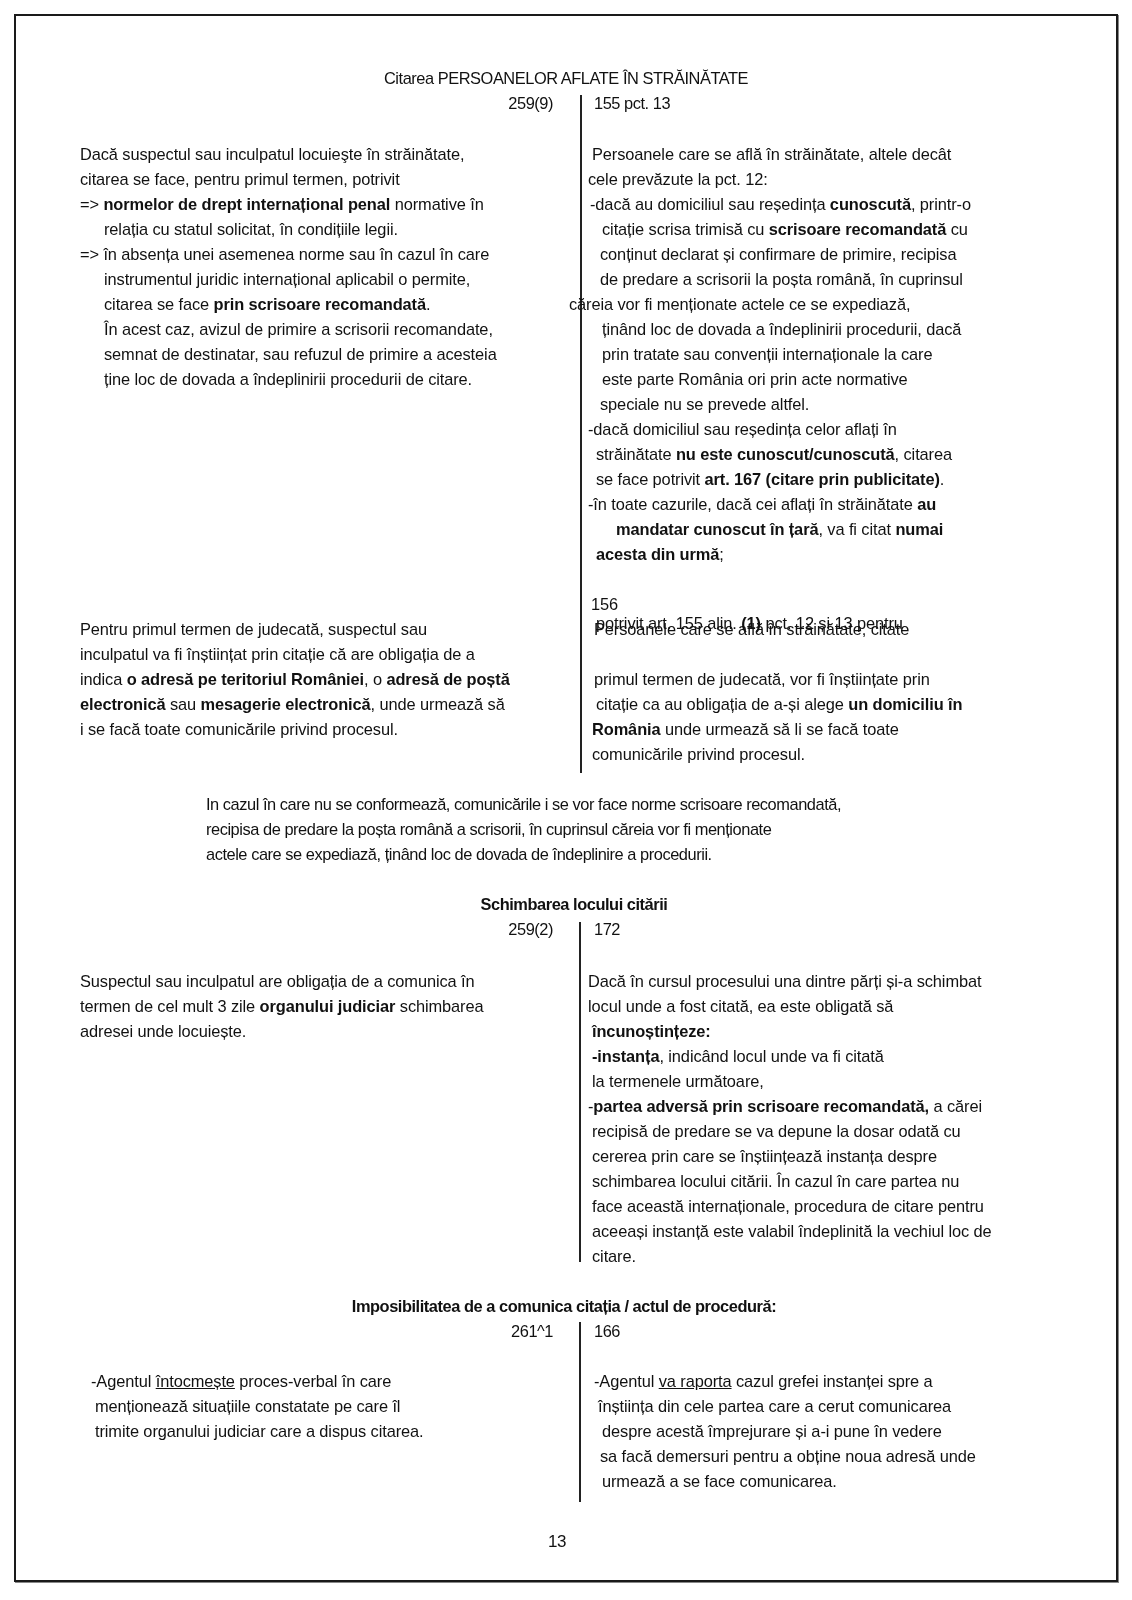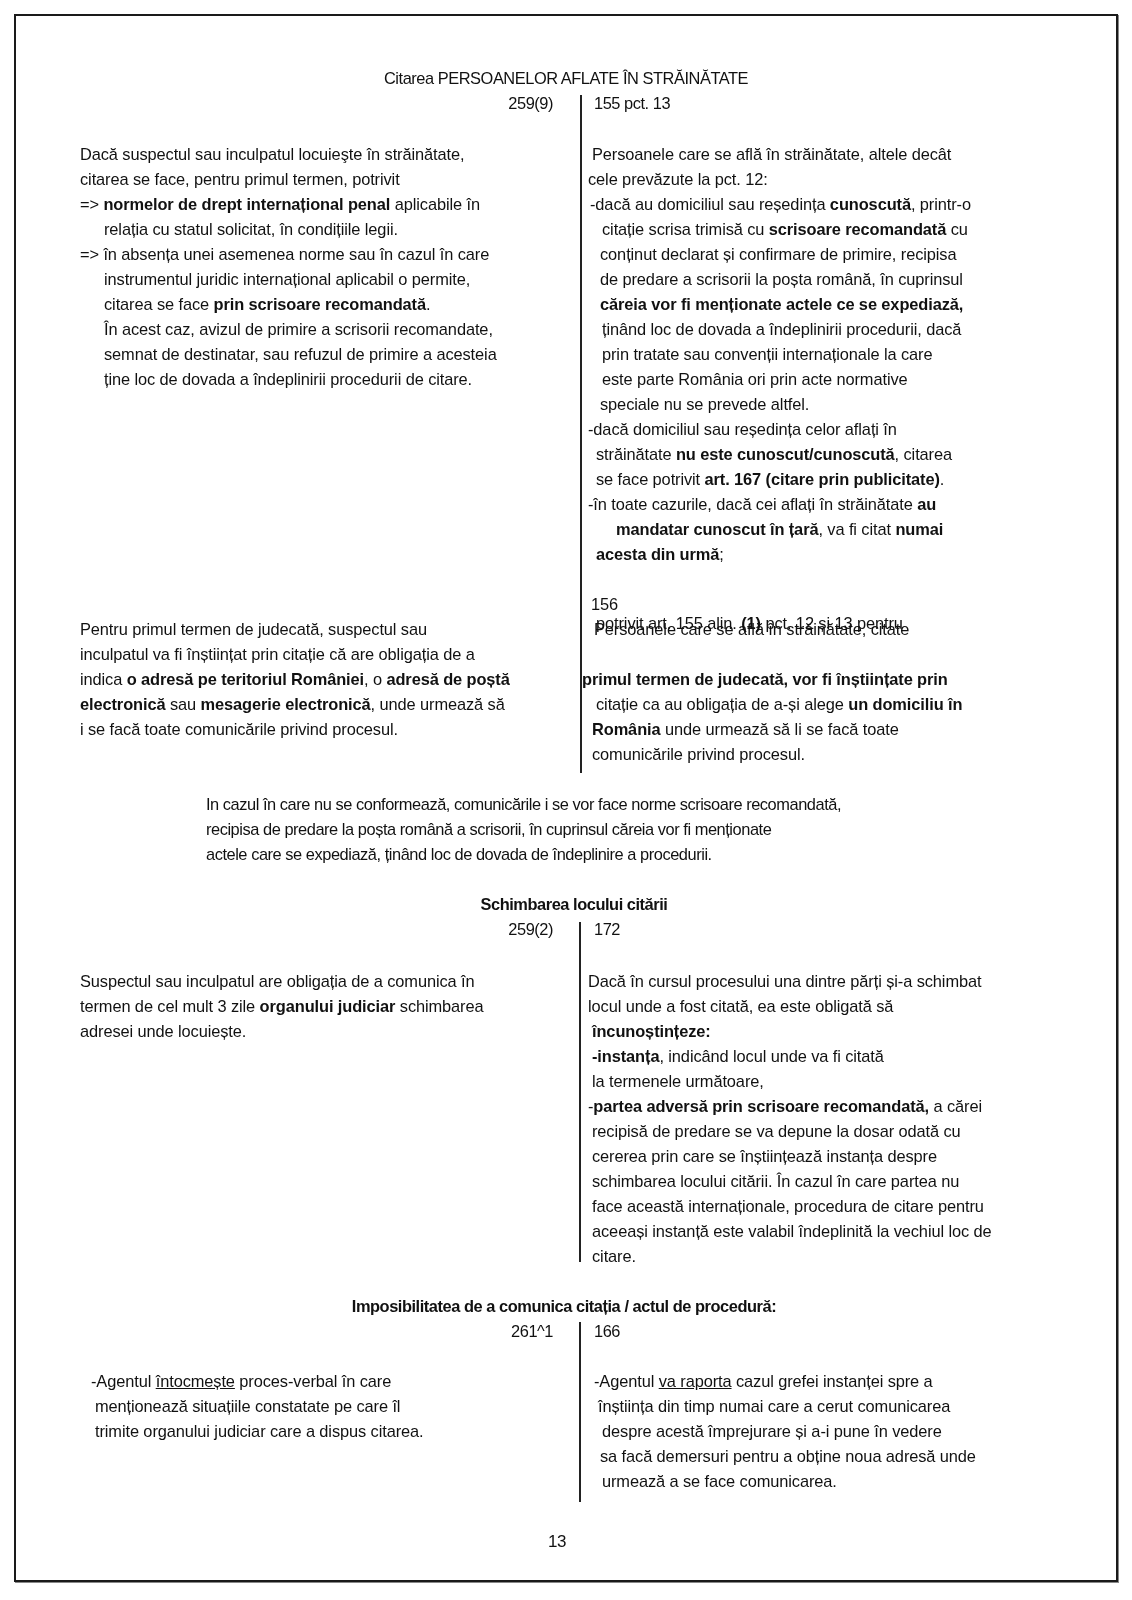--- a/index.html
+++ b/index.html
@@ -50,53 +50,53 @@
 <div class="ln narrow" style="left:594px;top:1319px;">166</div>
 <div class="vline" style="left:579px;top:1322px;height:180px;"></div>
 
 <div></div>
 <div></div>
 
 <div class="pagenum narrow" style="left:548px;top:1532px;">13</div>
 
 <div class="ln" style="left: 80px; top: 142px;"><span>Dacă suspectul sau inculpatul locuieşte în străinătate,</span></div>
 <div class="ln" style="left: 80px; top: 167px;"><span>citarea se face, pentru primul termen, potrivit</span></div>
-<div class="ln" style="left: 80px; top: 192px;"><span>=&gt; </span><b>normelor de drept internațional penal</b><span> aplicabile în</span></div>
+<div class="ln" style="left: 80px; top: 192px;"><span>=&gt; </span><b>normelor de drept internațional penal</b><span> normative în</span></div>
 <div class="ln" style="left: 104px; top: 217px;"><span>relația cu statul solicitat, în condițiile legii.</span></div>
 <div class="ln" style="left: 80px; top: 242px;"><span>=&gt; în absența unei asemenea norme sau în cazul în care</span></div>
 <div class="ln" style="left: 104px; top: 267px;"><span>instrumentul juridic internațional aplicabil o permite,</span></div>
 <div class="ln" style="left: 104px; top: 292px;"><span>citarea se face </span><b>prin scrisoare recomandată</b><span>.</span></div>
 <div class="ln" style="left: 104px; top: 317px;"><span>În acest caz, avizul de primire a scrisorii recomandate,</span></div>
 <div class="ln" style="left: 104px; top: 342px;"><span>semnat de destinatar, sau refuzul de primire a acesteia</span></div>
 <div class="ln" style="left: 104px; top: 367px;"><span>ține loc de dovada a îndeplinirii procedurii de citare.</span></div>
 <div class="ln" style="left: 592px; top: 142px;"><span>Persoanele care se află în străinătate, altele decât</span></div>
 <div class="ln" style="left: 588px; top: 167px;"><span>cele prevăzute la pct. 12:</span></div>
 <div class="ln" style="left: 590px; top: 192px;"><span>-dacă au domiciliul sau reședința </span><b>cunoscută</b><span>, printr-o</span></div>
 <div class="ln" style="left: 602px; top: 217px;"><span>citație scrisa trimisă cu </span><b>scrisoare recomandată</b><span> cu</span></div>
 <div class="ln" style="left: 600px; top: 242px;"><span>conținut declarat și confirmare de primire, recipisa</span></div>
 <div class="ln" style="left: 600px; top: 267px;"><span>de predare a scrisorii la poșta română, în cuprinsul</span></div>
-<div class="ln" style="left: 600px; top: 292px; font-weight: bold;"><span>căreia vor fi menționate actele ce se expediază,</span></div>
+<div class="ln" style="left: 569px; top: 292px;"><span>căreia vor fi menționate actele ce se expediază,</span></div>
 <div class="ln" style="left: 602px; top: 317px;"><span>ținând loc de dovada a îndeplinirii procedurii, dacă</span></div>
 <div class="ln" style="left: 602px; top: 342px;"><span>prin tratate sau convenții internaționale la care</span></div>
 <div class="ln" style="left: 602px; top: 367px;"><span>este parte România ori prin acte normative</span></div>
 <div class="ln" style="left: 600px; top: 392px;"><span>speciale nu se prevede altfel.</span></div>
 <div class="ln" style="left: 588px; top: 417px;"><span>-dacă domiciliul sau reședința celor aflați în</span></div>
 <div class="ln" style="left: 596px; top: 442px;"><span>străinătate </span><b>nu este cunoscut/cunoscută</b><span>, citarea</span></div>
 <div class="ln" style="left: 596px; top: 467px;"><span>se face potrivit </span><b>art. 167 (citare prin publicitate)</b><span>.</span></div>
 <div class="ln" style="left: 588px; top: 492px;"><span>-în toate cazurile, dacă cei aflați în străinătate </span><b>au</b></div>
 <div class="ln" style="left: 596px; top: 517px; margin-left: 20px;"><b>mandatar cunoscut în țară</b><span>, va fi citat </span><b>numai</b></div>
 <div class="ln" style="left: 596px; top: 542px;"><b>acesta din urmă</b><span>;</span></div>
 <div class="ln" style="left: 80px; top: 617px;"><span>Pentru primul termen de judecată, suspectul sau</span></div>
 <div class="ln" style="left: 80px; top: 642px;"><span>inculpatul va fi înștiințat prin citație că are obligația de a</span></div>
 <div class="ln" style="left: 80px; top: 667px;"><span>indica </span><b>o adresă pe teritoriul României</b><span>, o </span><b>adresă de poștă</b></div>
 <div class="ln" style="left: 80px; top: 692px;"><b>electronică</b><span> sau </span><b>mesagerie electronică</b><span>, unde urmează să</span></div>
 <div class="ln" style="left: 80px; top: 717px;"><span>i se facă toate comunicările privind procesul.</span></div>
 <div class="ln" style="left: 594px; top: 617px;"><span>Persoanele care se află în străinătate, citate</span></div>
 <div class="ln" style="left: 596px; top: 611px;"><span>potrivit art. 155 alin. </span><b>(1)</b><span> pct. 12 și 13 pentru</span></div>
-<div class="ln" style="left: 582px; top: 667px; font-weight: bold;"><span>primul termen de judecată, vor fi înștiințate prin</span></div>
+<div class="ln" style="left: 594px; top: 667px;"><span>primul termen de judecată, vor fi înștiințate prin</span></div>
 <div class="ln" style="left: 596px; top: 692px;"><span>citație ca au obligația de a-și alege </span><b>un domiciliu în</b></div>
 <div class="ln" style="left: 592px; top: 717px;"><b>România</b><span> unde urmează să li se facă toate</span></div>
 <div class="ln" style="left: 592px; top: 742px;"><span>comunicările privind procesul.</span></div>
 <div class="ln" style="left: 80px; top: 969px;"><span>Suspectul sau inculpatul are obligația de a comunica în</span></div>
 <div class="ln" style="left: 80px; top: 994px;"><span>termen de cel mult 3 zile </span><b>organului judiciar</b><span> schimbarea</span></div>
 <div class="ln" style="left: 80px; top: 1019px;"><span>adresei unde locuiește.</span></div>
 <div class="ln" style="left: 588px; top: 969px;"><span>Dacă în cursul procesului una dintre părți și-a schimbat</span></div>
 <div class="ln" style="left: 588px; top: 994px;"><span>locul unde a fost citată, ea este obligată să</span></div>
 <div class="ln" style="left: 592px; top: 1019px;"><b>încunoștințeze:</b></div>
 <div class="ln" style="left: 592px; top: 1044px;"><b>-instanța</b><span>, indicând locul unde va fi citată</span></div>
@@ -105,16 +105,16 @@
 <div class="ln" style="left: 592px; top: 1119px;"><span>recipisă de predare se va depune la dosar odată cu</span></div>
 <div class="ln" style="left: 592px; top: 1144px;"><span>cererea prin care se înștiințează instanța despre</span></div>
 <div class="ln" style="left: 592px; top: 1169px;"><span>schimbarea locului citării. În cazul în care partea nu</span></div>
 <div class="ln" style="left: 592px; top: 1194px;"><span>face această internaționale, procedura de citare pentru</span></div>
 <div class="ln" style="left: 592px; top: 1219px;"><span>aceeași instanță este valabil îndeplinită la vechiul loc de</span></div>
 <div class="ln" style="left: 592px; top: 1244px;"><span>citare.</span></div>
 <div class="ln" style="left: 91px; top: 1369px;"><span>-Agentul </span><u>întocmește</u><span> proces-verbal în care</span></div>
 <div class="ln" style="left: 95px; top: 1394px;"><span>menționează situațiile constatate pe care îl</span></div>
 <div class="ln" style="left: 95px; top: 1419px;"><span>trimite organului judiciar care a dispus citarea.</span></div>
 <div class="ln" style="left: 594px; top: 1369px;"><span>-Agentul </span><u>va raporta</u><span> cazul grefei instanței spre a</span></div>
-<div class="ln" style="left: 598px; top: 1394px;"><span>înștiința din timp numai care a cerut comunicarea</span></div>
+<div class="ln" style="left: 598px; top: 1394px;"><span>înștiința din cele partea care a cerut comunicarea</span></div>
 <div class="ln" style="left: 602px; top: 1419px;"><span>despre acestă împrejurare și a-i pune în vedere</span></div>
 <div class="ln" style="left: 600px; top: 1444px;"><span>sa facă demersuri pentru a obține noua adresă unde</span></div>
 <div class="ln" style="left: 602px; top: 1469px;"><span>urmează a se face comunicarea.</span></div>
 
 </body></html>

